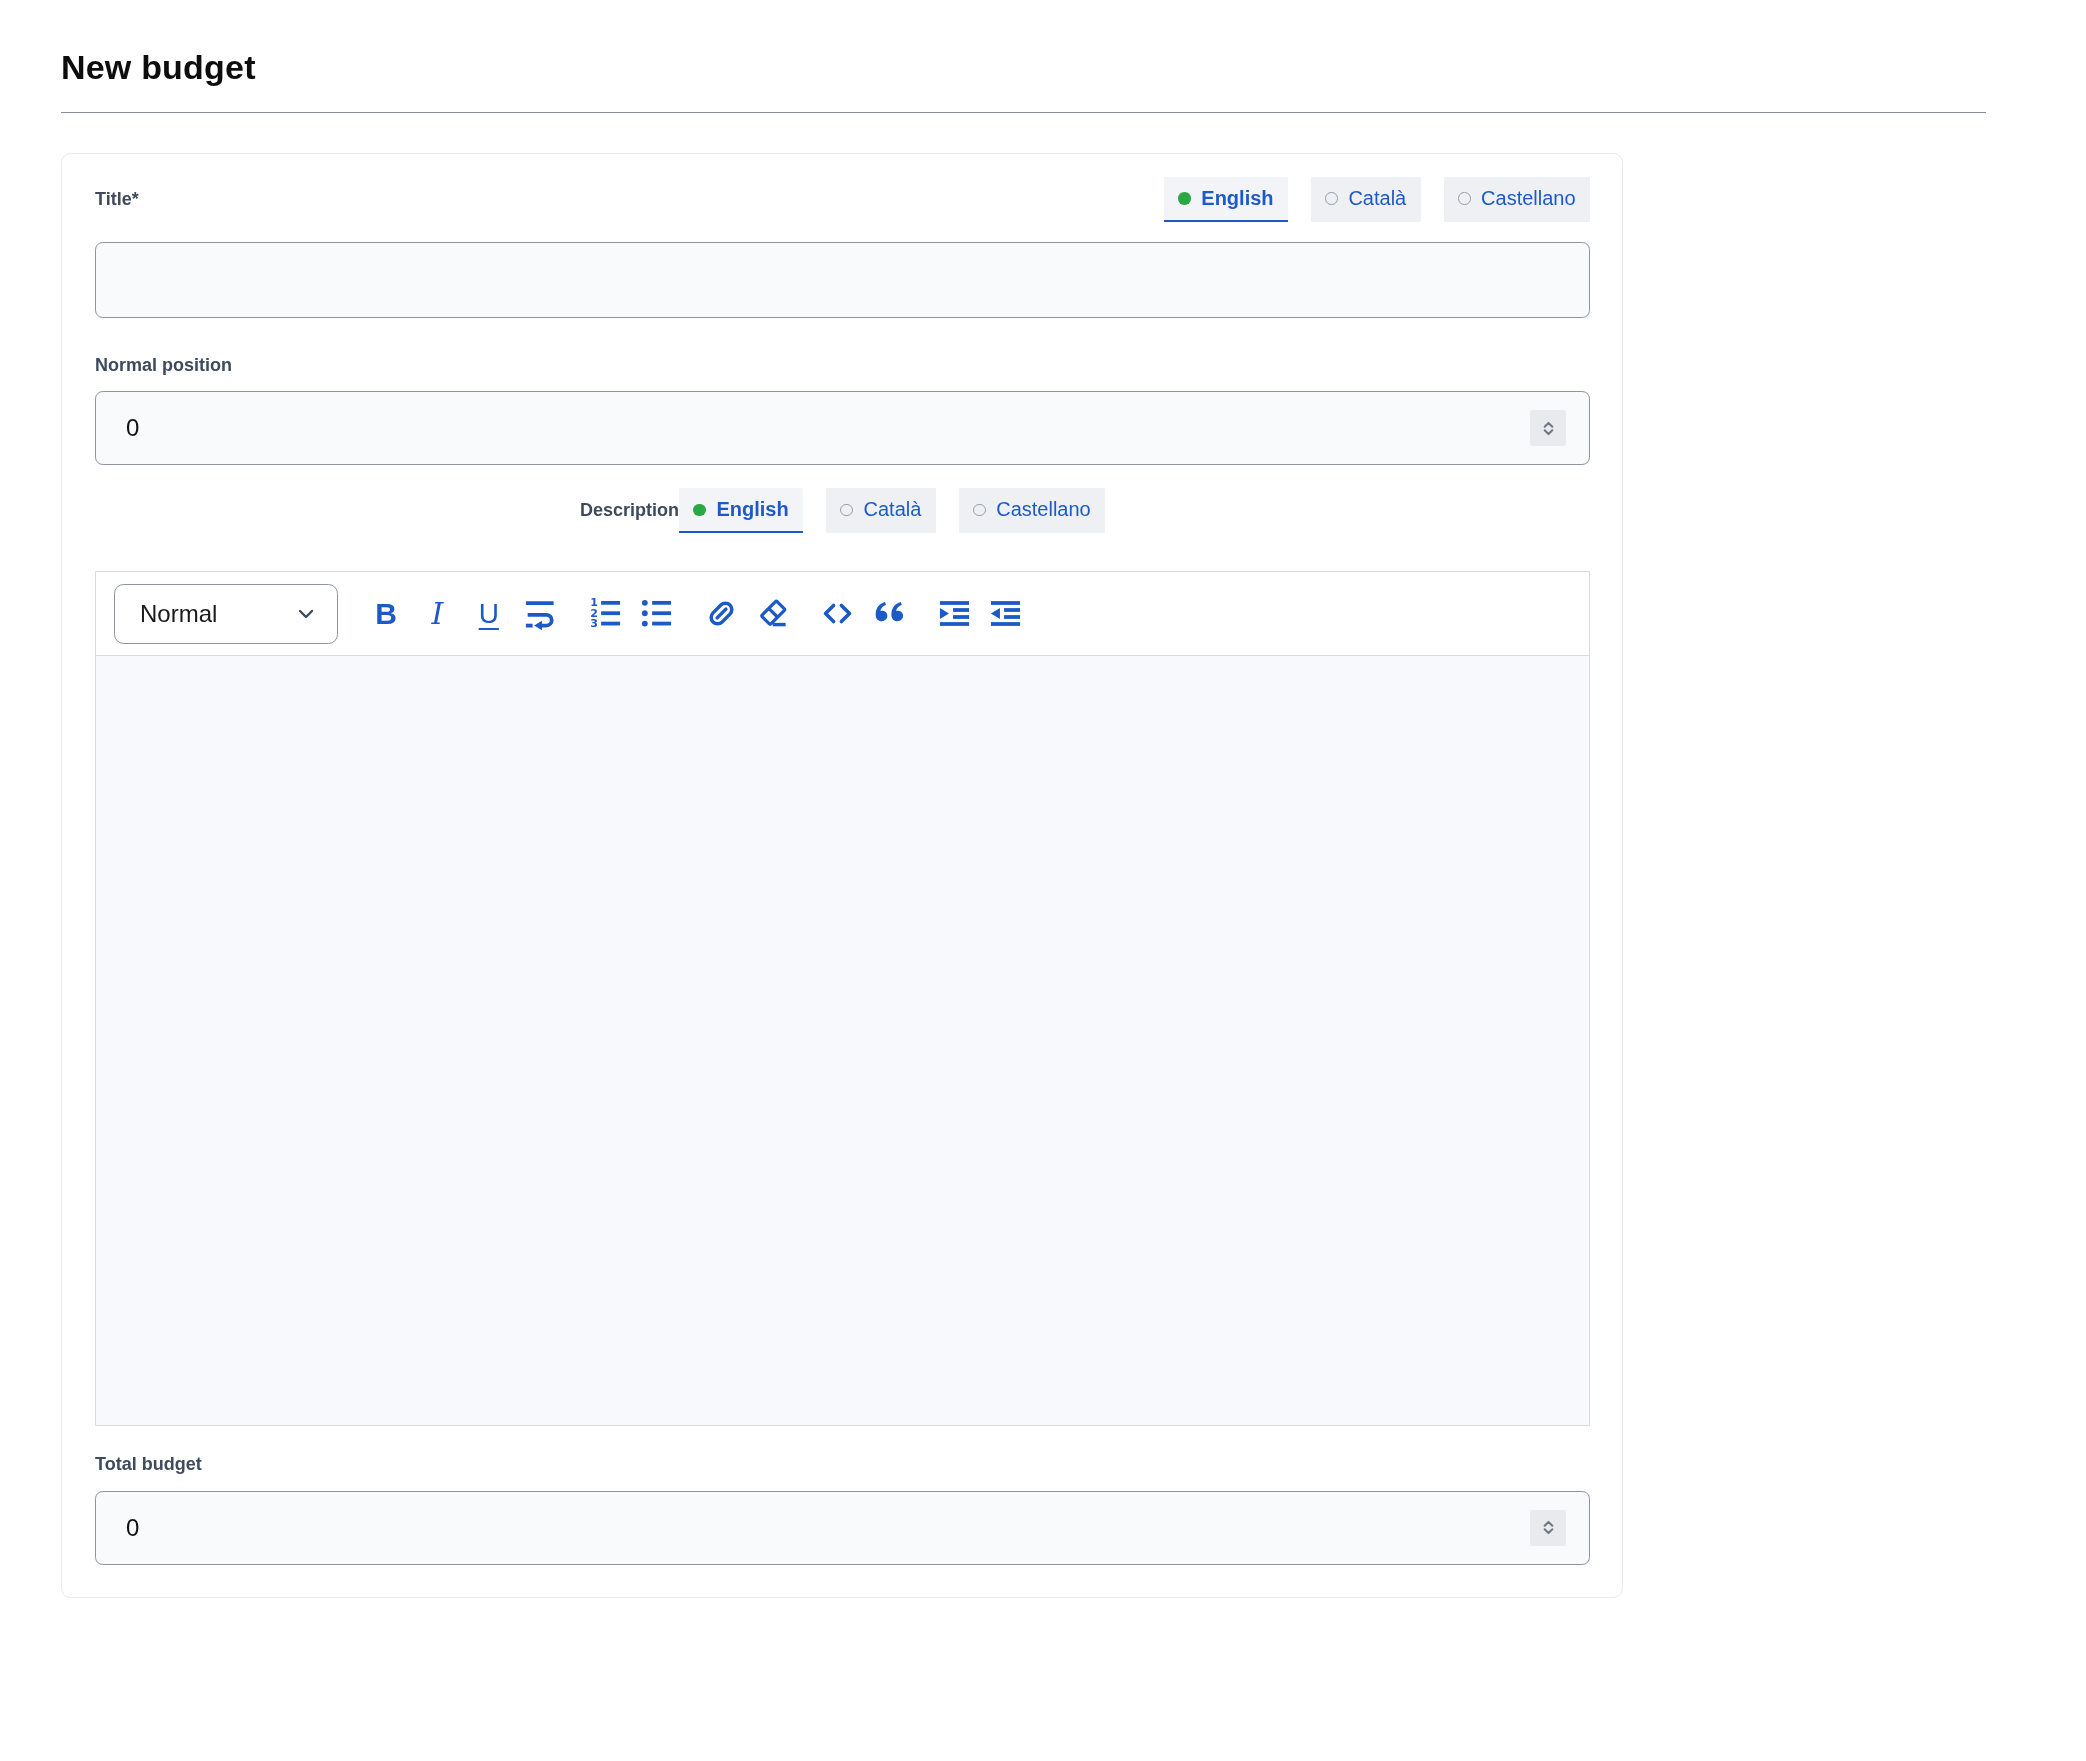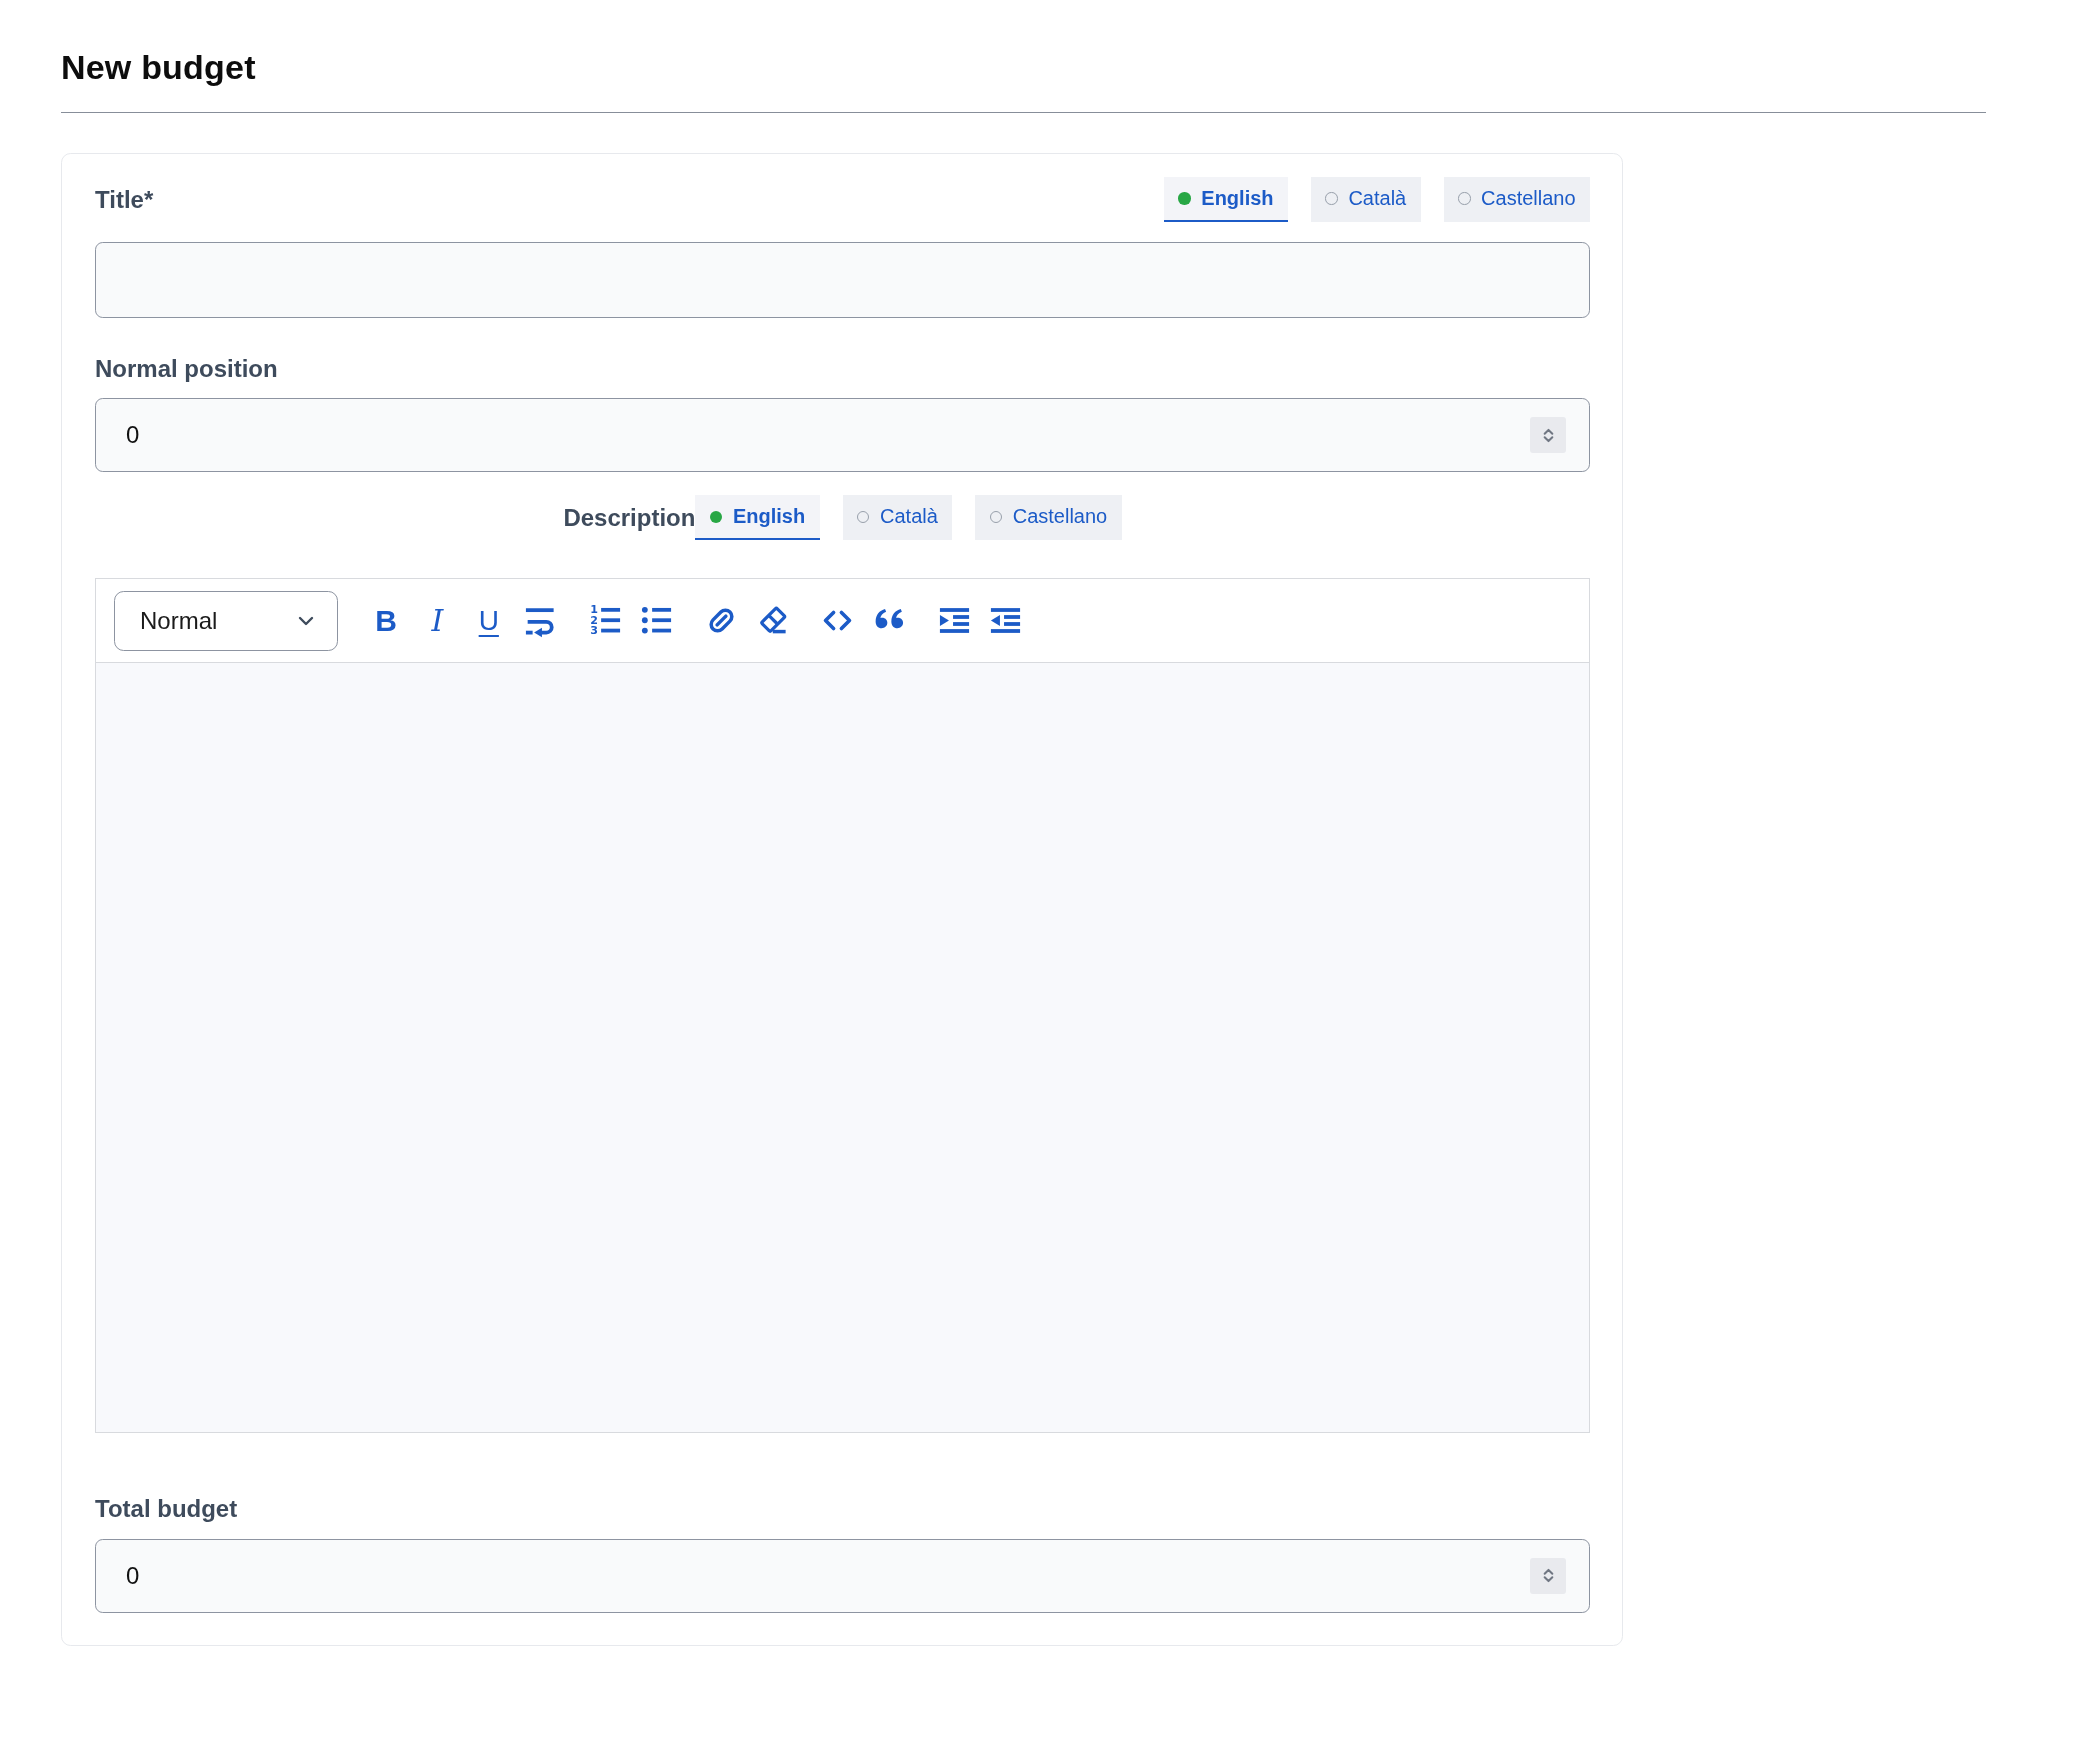--- a/index.html
+++ b/index.html
@@ -17,21 +17,21 @@
   .card {
     margin-top:40px;
     width:1562px;
     border:1px solid #e7e9ed;
     border-radius:9.6px;
     background:#fff;
     padding:23px 32px 32px 33px;
   }
 
   .field-header { display:flex; justify-content:space-between; align-items:center; }
-  .label { font-size:24px; font-weight:700; color:#3e4b5c; }
+  .label { font-size:18px; font-weight:700; color:#3e4b5c; }
 
   .tabs { display:flex; gap:23px; align-items:stretch; }
   .tab {
     display:flex; align-items:center; gap:10.6px;
     background:#eef0f4; padding:0 14.4px; height:45px;
     font-size:20px; color:#1c5bc7; cursor:pointer;
     border-bottom:2.9px solid transparent;
   }
   .tab.active { background:#f3f4f8; font-weight:700; border-bottom:2.9px solid #1c5bc7; }
   .dot { width:12.5px; height:12.5px; border-radius:50%; flex:0 0 auto; }
@@ -82,21 +82,21 @@
     width:38px; height:46px; color:#1c5bc7; cursor:pointer; border-radius:3.8px;
   }
   .glyph-b { font-size:30px; font-weight:700; line-height:1; }
   .glyph-i { font-size:30px; font-style:italic; font-family:"DejaVu Serif", serif; line-height:1; }
   .glyph-u { font-size:28px; text-decoration:underline; text-underline-offset:4.8px; line-height:1; }
   .editor-content {
     border:1px solid #d8dade; border-top:none; height:770px;
     background:#f8f9fc; outline:none; padding:19px; font-size:23px;
   }
 
-  .total-label { margin-top:62px; display:block; }
+  .total-label { margin-top:28px; display:block; }
   svg { display:block; }
 </style>
 </head>
 <body>
 
 <div class="page">
   <h1 class="page-title">New budget</h1>
   <hr class="top-rule">
 
   <div class="card">

